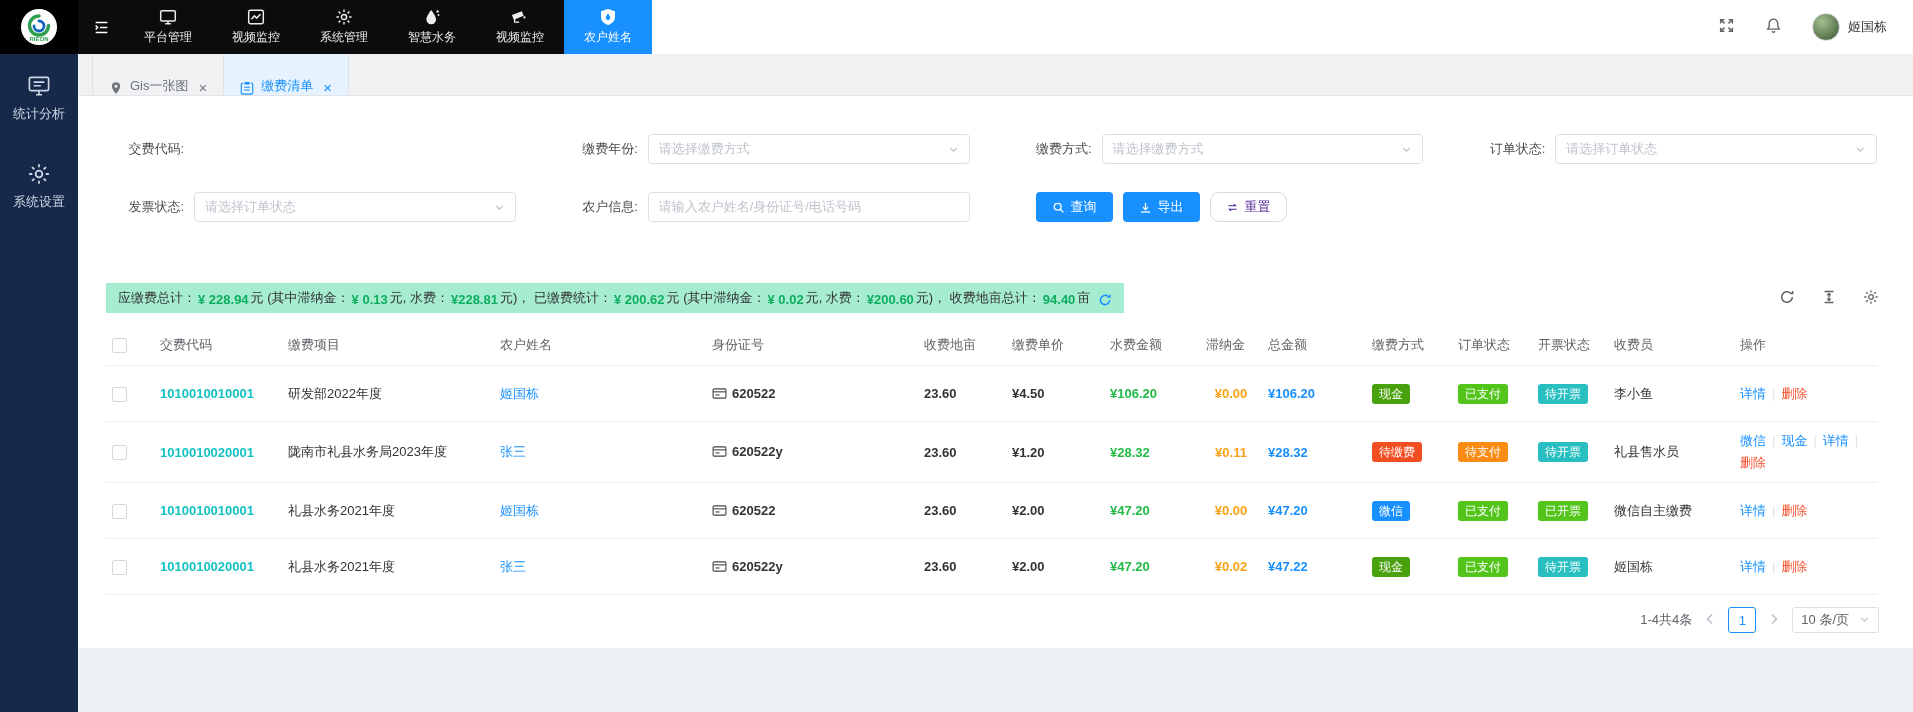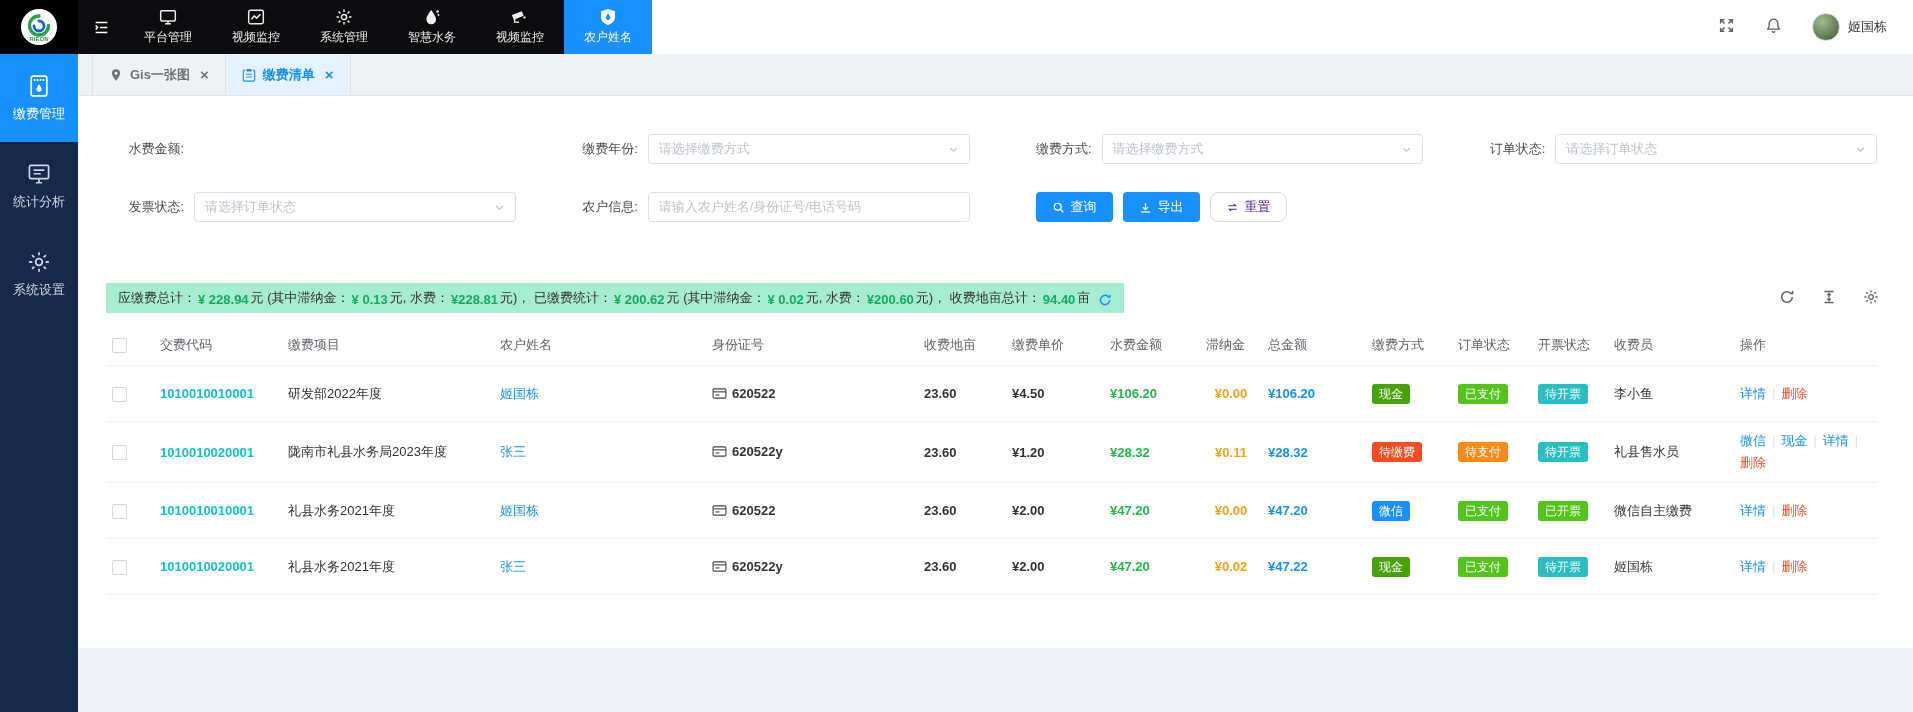--- a/index.html
+++ b/index.html
@@ -29,21 +29,21 @@
   
   .layout { display:flex; height:666px; }
   .sidebar { width:78px; background:var(--sidebar-bg); flex:none; }
   .side-item { height:88px; display:flex; flex-direction:column; align-items:center; justify-content:center; gap:7px; color:#ccd5e3; font-size:13px; cursor:pointer; }
   .side-item .icon svg { width:24px; height:24px; }
   .side-item.active { background:var(--accent); color:#fff; }
   .main { flex:1; min-width:0; display:flex; flex-direction:column; }
 
   
   .tabbar { height:42px; background:#f0f1f3; border-bottom:1px solid #e2e4e8; display:flex; align-items:stretch; padding-left:14px; }
-  .tab { display:flex; align-items:center; gap:7px; padding:0 16px; font-size:13px; color:#6f7478; border-right:1px solid #e0e2e6; cursor:pointer;font-weight:bold; }
+  .tab { display:flex; align-items:flex-end; gap:7px; padding:0 16px; font-size:13px; color:#6f7478; border-right:1px solid #e0e2e6; cursor:pointer; }
   .tab:first-child { border-left:1px solid #e0e2e6; }
   .tab .icon svg { width:14px; height:14px; }
   .tab.active { background:#e6f2fd; color:var(--accent); }
   .tab .close { font-size:15px; margin-left:3px; line-height:1; }
 
   
   .content { flex:1; background:#edf0f4; }
   .panel { background:#fff; height:552px; overflow:hidden; }
 
   
@@ -195,30 +195,20 @@
     </span>
     <div class="user">
       <span class="avatar"></span>
       <span class="user-name">姬国栋</span>
     </div>
   </div>
 </div>
 
 <div class="layout">
   <div class="sidebar" id="sidebar">
-      <div class="side-item active">
-     <span class="icon ">
-          <svg viewBox="0 0 20 20" fill="none" stroke="currentColor" stroke-width="1.4">
-            <rect x="3.5" y="1.8" width="13" height="16.4" rx="1.5"></rect>
-            <path d="M6.3 5h.01M8.8 5h.01M11.3 5h.01M13.8 5h.01" stroke-linecap="round" stroke-width="1.8"></path>
-            <path d="M10 8.6s-2.1 2.7-2.1 4.2a2.1 2.1 0 0 0 4.2 0C12.1 11.3 10 8.6 10 8.6Z" fill="currentColor" stroke="none"></path>
-          </svg>
-        </span>
-        <span>缴费管理</span>
-      </div>
       <div class="side-item">
      <span class="icon ">
           <svg viewBox="0 0 20 20" fill="none" stroke="currentColor" stroke-width="1.4">
             <rect x="2" y="2.8" width="16" height="11" rx="1.2"></rect>
             <path d="M5.5 6.8h9M5.5 9.8h6"></path>
             <path d="M7.5 17.3h5M10 13.8v3.5"></path>
           </svg>
         </span>
         <span>统计分析</span>
       </div>
@@ -255,21 +245,21 @@
           <span>缴费清单</span>
      <span class="close">×</span>
         </div>
       </div>
 
     <div class="content">
       <div class="panel">
 
         <div class="filter-grid" id="filter-grid">
             <div class="field">
-     <span class="flabel">水费金额:</span>
+     <span class="flabel">交费代码:</span>
             </div>
             <div class="field">
      <span class="flabel">缴费年份:</span>
      <div class="control select">
        <span class="ph">请选择缴费方式</span>
        <span class="icon caret">
                   <svg viewBox="0 0 10 10" fill="none" stroke="currentColor" stroke-width="1.2">
                     <path d="M2 3.5l3 3 3-3"></path>
                   </svg>
                 </span>
@@ -508,17 +498,39 @@
      <td class="c-total">¥47.22</td>
      <td><span class="badge" style="background:#49a10d">现金</span></td>
      <td><span class="badge" style="background:#52c41a">已支付</span></td>
      <td><span class="badge" style="background:#29bfc1">待开票</span></td>
      <td>姬国栋</td>
      <td class="c-ops"><a class="op link">详情</a><span class="sep">|</span><a class="op danger">删除</a></td>
    </tr>
             </tbody>
         </table>
 
+        <div class="pagination">
+          <span>1-4共4条</span>
+          <span class="pg-arrow">
+            <svg viewBox="0 0 12 12" fill="none" stroke="currentColor" stroke-width="1.5">
+                <path d="M8 1.5 3.5 6 8 10.5"></path>
+              </svg>
+          </span>
+          <span class="pg-num">1</span>
+          <span class="pg-arrow">
+            <svg viewBox="0 0 12 12" fill="none" stroke="currentColor" stroke-width="1.5">
+                <path d="M4 1.5 8.5 6 4 10.5"></path>
+              </svg>
+          </span>
+          <span class="pg-size">
+            <span>10 条/页</span>
+            <span class="caret">
+              <svg viewBox="0 0 10 10" fill="none" stroke="currentColor" stroke-width="1.2">
+                  <path d="M2 3.5l3 3 3-3"></path>
+                </svg>
+            </span>
+          </span>
+        </div>
 
       </div>
     </div>
   </div>
 </div>
 
 </body></html>

